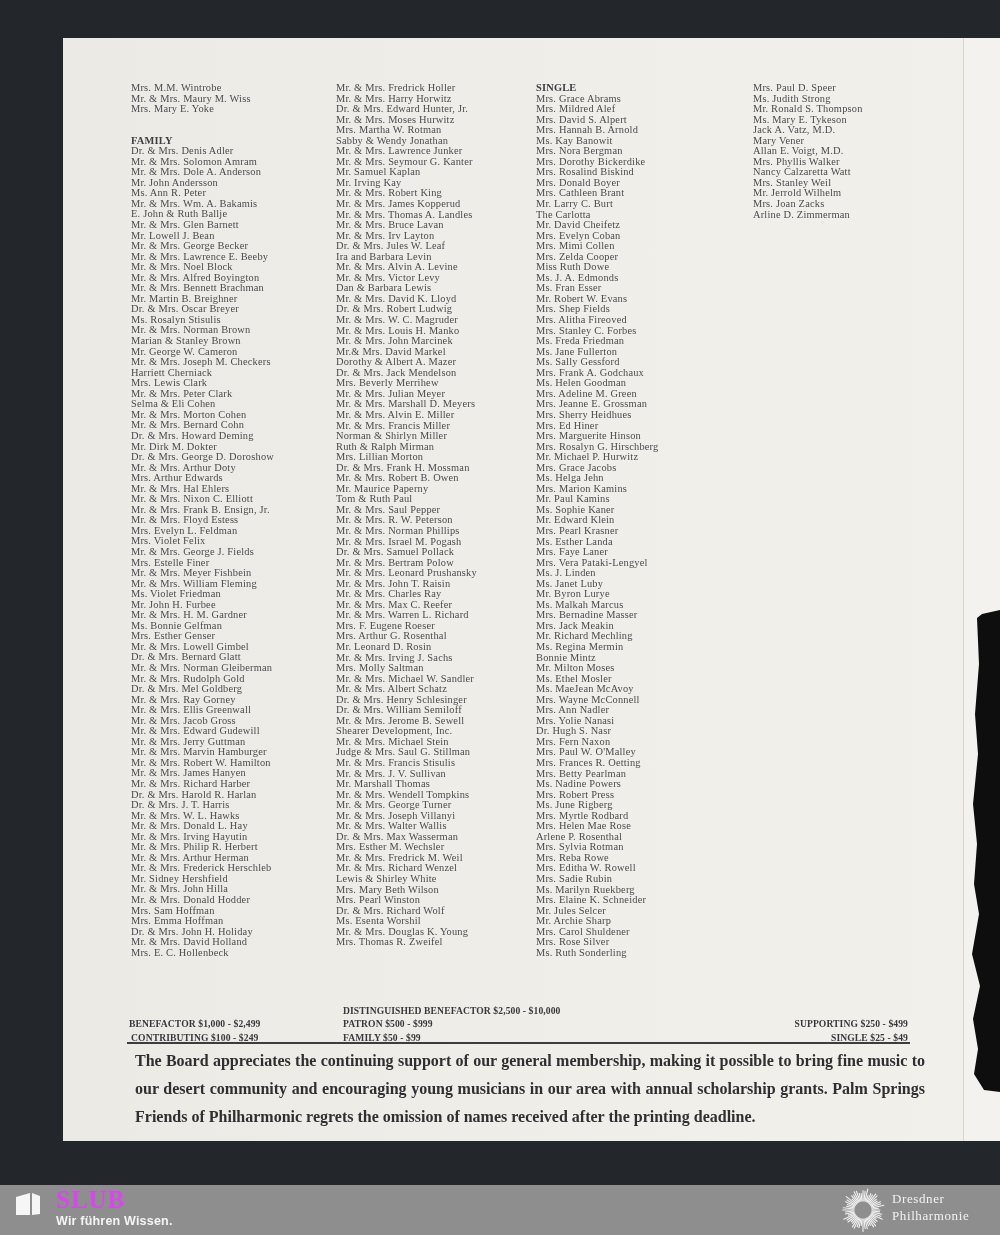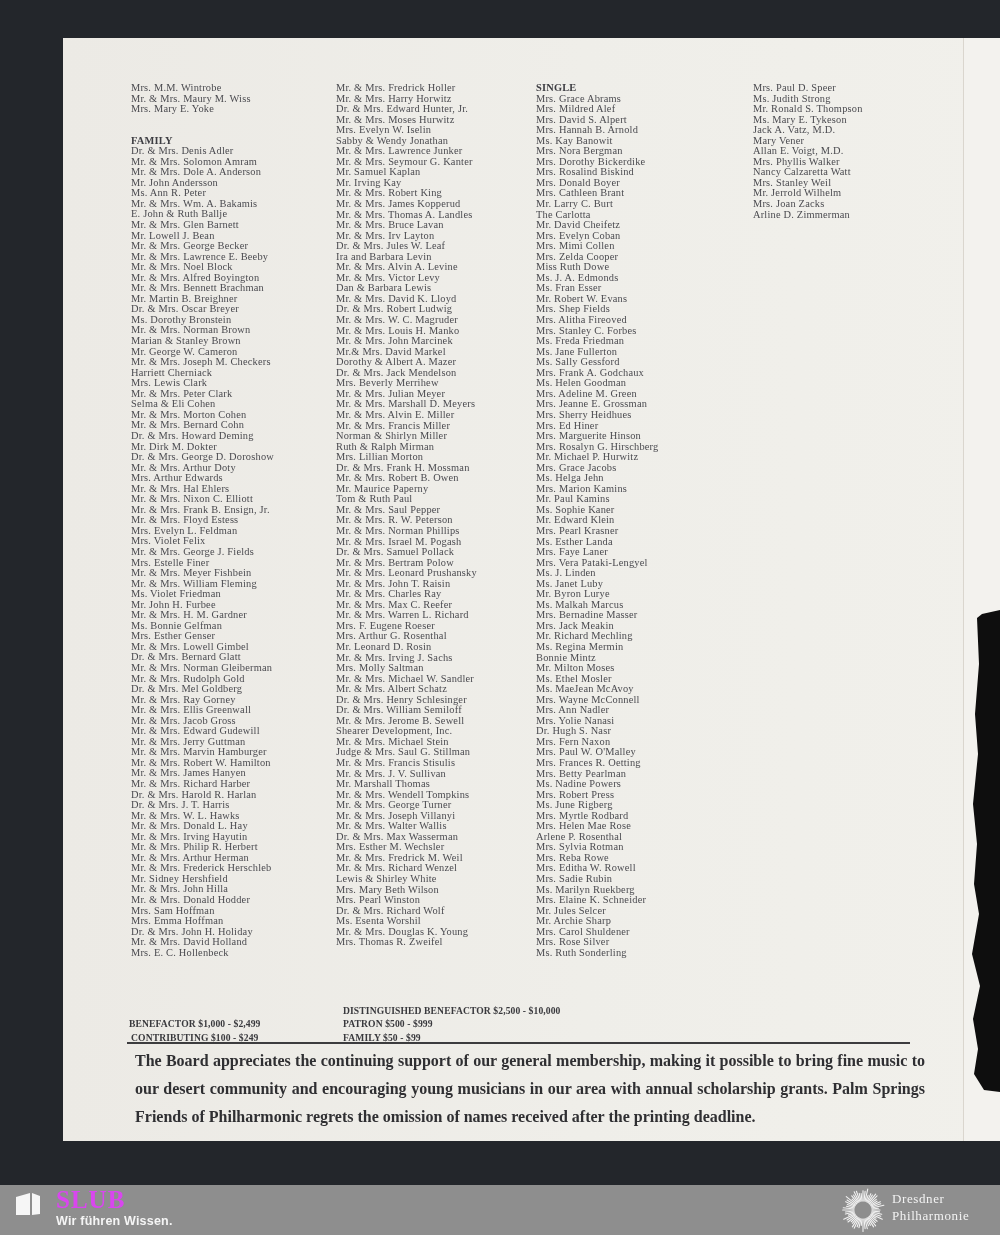--- a/index.html
+++ b/index.html
@@ -99,21 +99,21 @@
         <div class="row">E. John &amp; Ruth Ballje</div>
         <div class="row">Mr. &amp; Mrs. Glen Barnett</div>
         <div class="row">Mr. Lowell J. Bean</div>
         <div class="row">Mr. &amp; Mrs. George Becker</div>
         <div class="row">Mr. &amp; Mrs. Lawrence E. Beeby</div>
         <div class="row">Mr. &amp; Mrs. Noel Block</div>
         <div class="row">Mr. &amp; Mrs. Alfred Boyington</div>
         <div class="row">Mr. &amp; Mrs. Bennett Brachman</div>
         <div class="row">Mr. Martin B. Breighner</div>
         <div class="row">Dr. &amp; Mrs. Oscar Breyer</div>
-        <div class="row">Ms. Dorothy Bronstein</div>
+        <div class="row">Ms. Rosalyn Stisulis</div>
         <div class="row">Mr. &amp; Mrs. Norman Brown</div>
         <div class="row">Marian &amp; Stanley Brown</div>
         <div class="row">Mr. George W. Cameron</div>
         <div class="row">Mr. &amp; Mrs. Joseph M. Checkers</div>
         <div class="row">Harriett Cherniack</div>
         <div class="row">Mrs. Lewis Clark</div>
         <div class="row">Mr. &amp; Mrs. Peter Clark</div>
         <div class="row">Selma &amp; Eli Cohen</div>
         <div class="row">Mr. &amp; Mrs. Morton Cohen</div>
         <div class="row">Mr. &amp; Mrs. Bernard Cohn</div>
@@ -169,21 +169,21 @@
         <div class="row">Mrs. E. C. Hollenbeck</div>
       </div>
   </div>
 
   <div class="col col-2">
     <div>
         <div class="row">Mr. &amp; Mrs. Fredrick Holler</div>
         <div class="row">Mr. &amp; Mrs. Harry Horwitz</div>
         <div class="row">Dr. &amp; Mrs. Edward Hunter, Jr.</div>
         <div class="row">Mr. &amp; Mrs. Moses Hurwitz</div>
-        <div class="row">Mrs. Evelyn W. Iselin</div>
+        <div class="row">Mrs. Martha W. Rotman</div>
         <div class="row">Sabby &amp; Wendy Jonathan</div>
         <div class="row">Mr. &amp; Mrs. Lawrence Junker</div>
         <div class="row">Mr. &amp; Mrs. Seymour G. Kanter</div>
         <div class="row">Mr. Samuel Kaplan</div>
         <div class="row">Mr. Irving Kay</div>
         <div class="row">Mr. &amp; Mrs. Robert King</div>
         <div class="row">Mr. &amp; Mrs. James Kopperud</div>
         <div class="row">Mr. &amp; Mrs. Thomas A. Landles</div>
         <div class="row">Mr. &amp; Mrs. Bruce Lavan</div>
         <div class="row">Mr. &amp; Mrs. Irv Layton</div>
@@ -365,20 +365,24 @@
 
   <div class="cats-left">
       <div class="cat-line">BENEFACTOR $1,000 - $2,499</div>
       <div class="cat-line">CONTRIBUTING $100 - $249</div>
     </div>
   <div class="cats-center">
       <div class="cat-line">DISTINGUISHED BENEFACTOR $2,500 - $10,000</div>
       <div class="cat-line">PATRON $500 - $999</div>
       <div class="cat-line">FAMILY $50 - $99</div>
     </div>
+  <div class="cats-right">
+      <div class="cat-line">SUPPORTING $250 - $499</div>
+      <div class="cat-line">SINGLE $25 - $49</div>
+    </div>
 
   <div class="rule"></div>
 
   <p class="board-message">The Board appreciates the continuing support of our general membership, making it possible to bring fine music to our desert community and encouraging young musicians in our area with annual scholarship grants. Palm Springs Friends of Philharmonic regrets the omission of names received after the printing deadline.</p>
 </div>
 
 <svg class="blotch" viewBox="0 0 40 492" preserveAspectRatio="none">
   <path fill="#0e0e0e" d="M40,6 L22,10 L17,14 L19,60 L15,110 L18,150 L13,200 L17,240 L14,280 L19,310 L12,350 L20,382 L13,415 L18,445 L14,470 L24,486 L40,488 Z"></path>
 </svg>
 

